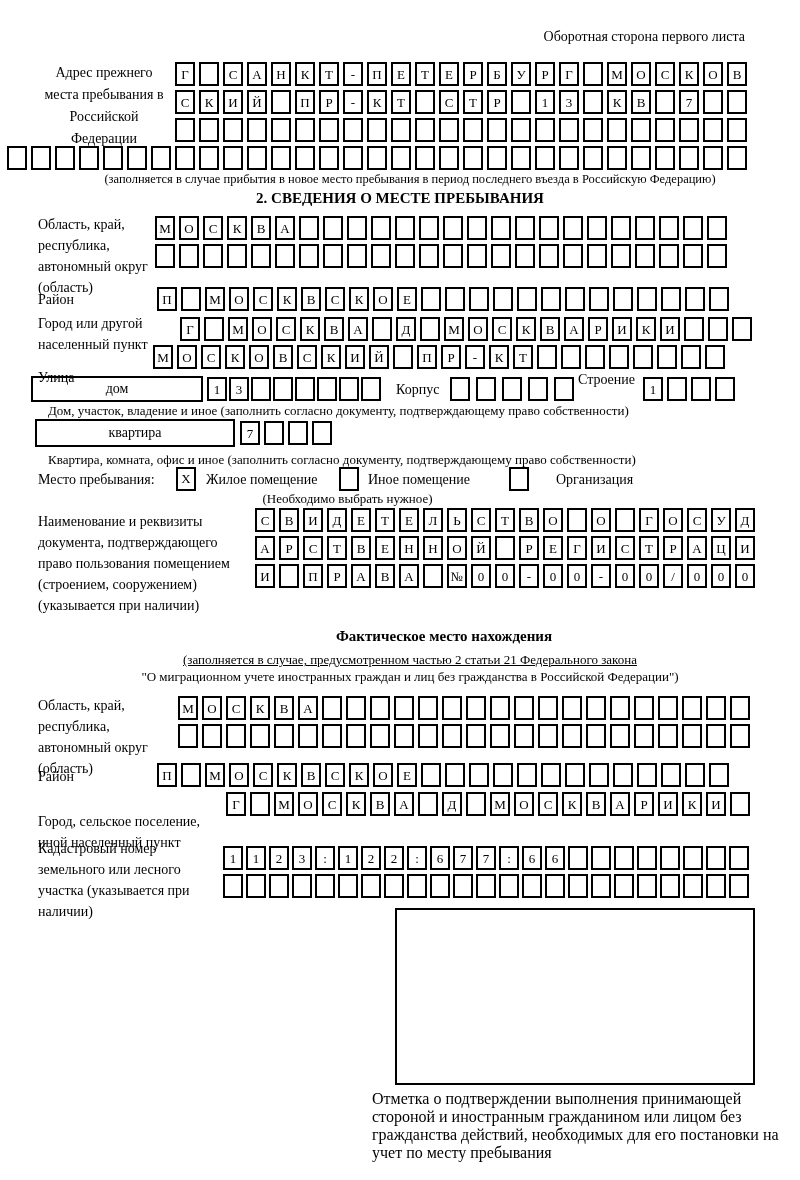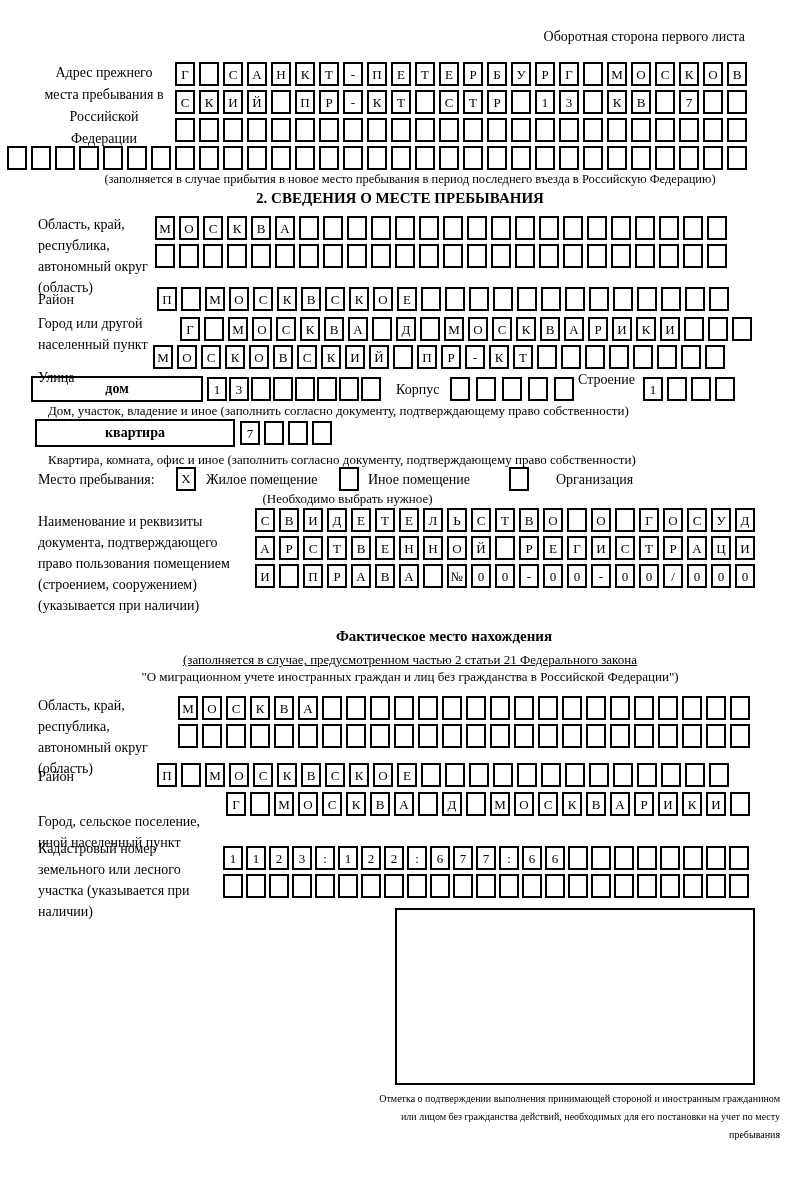--- a/index.html
+++ b/index.html
@@ -12,25 +12,25 @@
   .center{text-align:center;width:800px;left:0;}
   .cells{display:flex;}
   .cells.rg{margin-bottom:4px;}
   .cell{flex:none;width:20px;height:24px;border:2px solid #000;box-sizing:border-box;
         margin-right:4px;display:flex;align-items:center;justify-content:center;
         font-size:13px;line-height:1;}
   .gap2 .cell{margin-right:2px;}
   .gap3 .cell{margin-right:3px;}
   .gap6 .cell{margin-right:6px;}
   .boxfield{border:2px solid #000;box-sizing:border-box;display:flex;align-items:center;
-            justify-content:center;font-size:14px;font-weight:bold;}
+            justify-content:center;font-size:14px;}
   .checkbox{display:flex;width:20px;height:24px;border:2px solid #000;box-sizing:border-box;
             align-items:center;justify-content:center;font-size:13px;}
   .bigbox{border:2px solid #000;box-sizing:border-box;background:#fff;}
-  .cap{font-size:10px;line-height:18px;text-align:right;}
+  .cap{font-size:16px;line-height:18px;text-align:left;}
 </style>
 </head>
 <body>
 
 <div class="page">
 
   <div class="abs lbl" style="top:26px;right:55px;">Оборотная сторона первого листа</div>
 
   <div class="abs lbl" style="left:38px;top:62px;width:132px;line-height:22px;text-align:center;">Адрес прежнего места пребывания в Российской Федерации</div>
   <div class="abs" style="left:175px;top:62px;">

